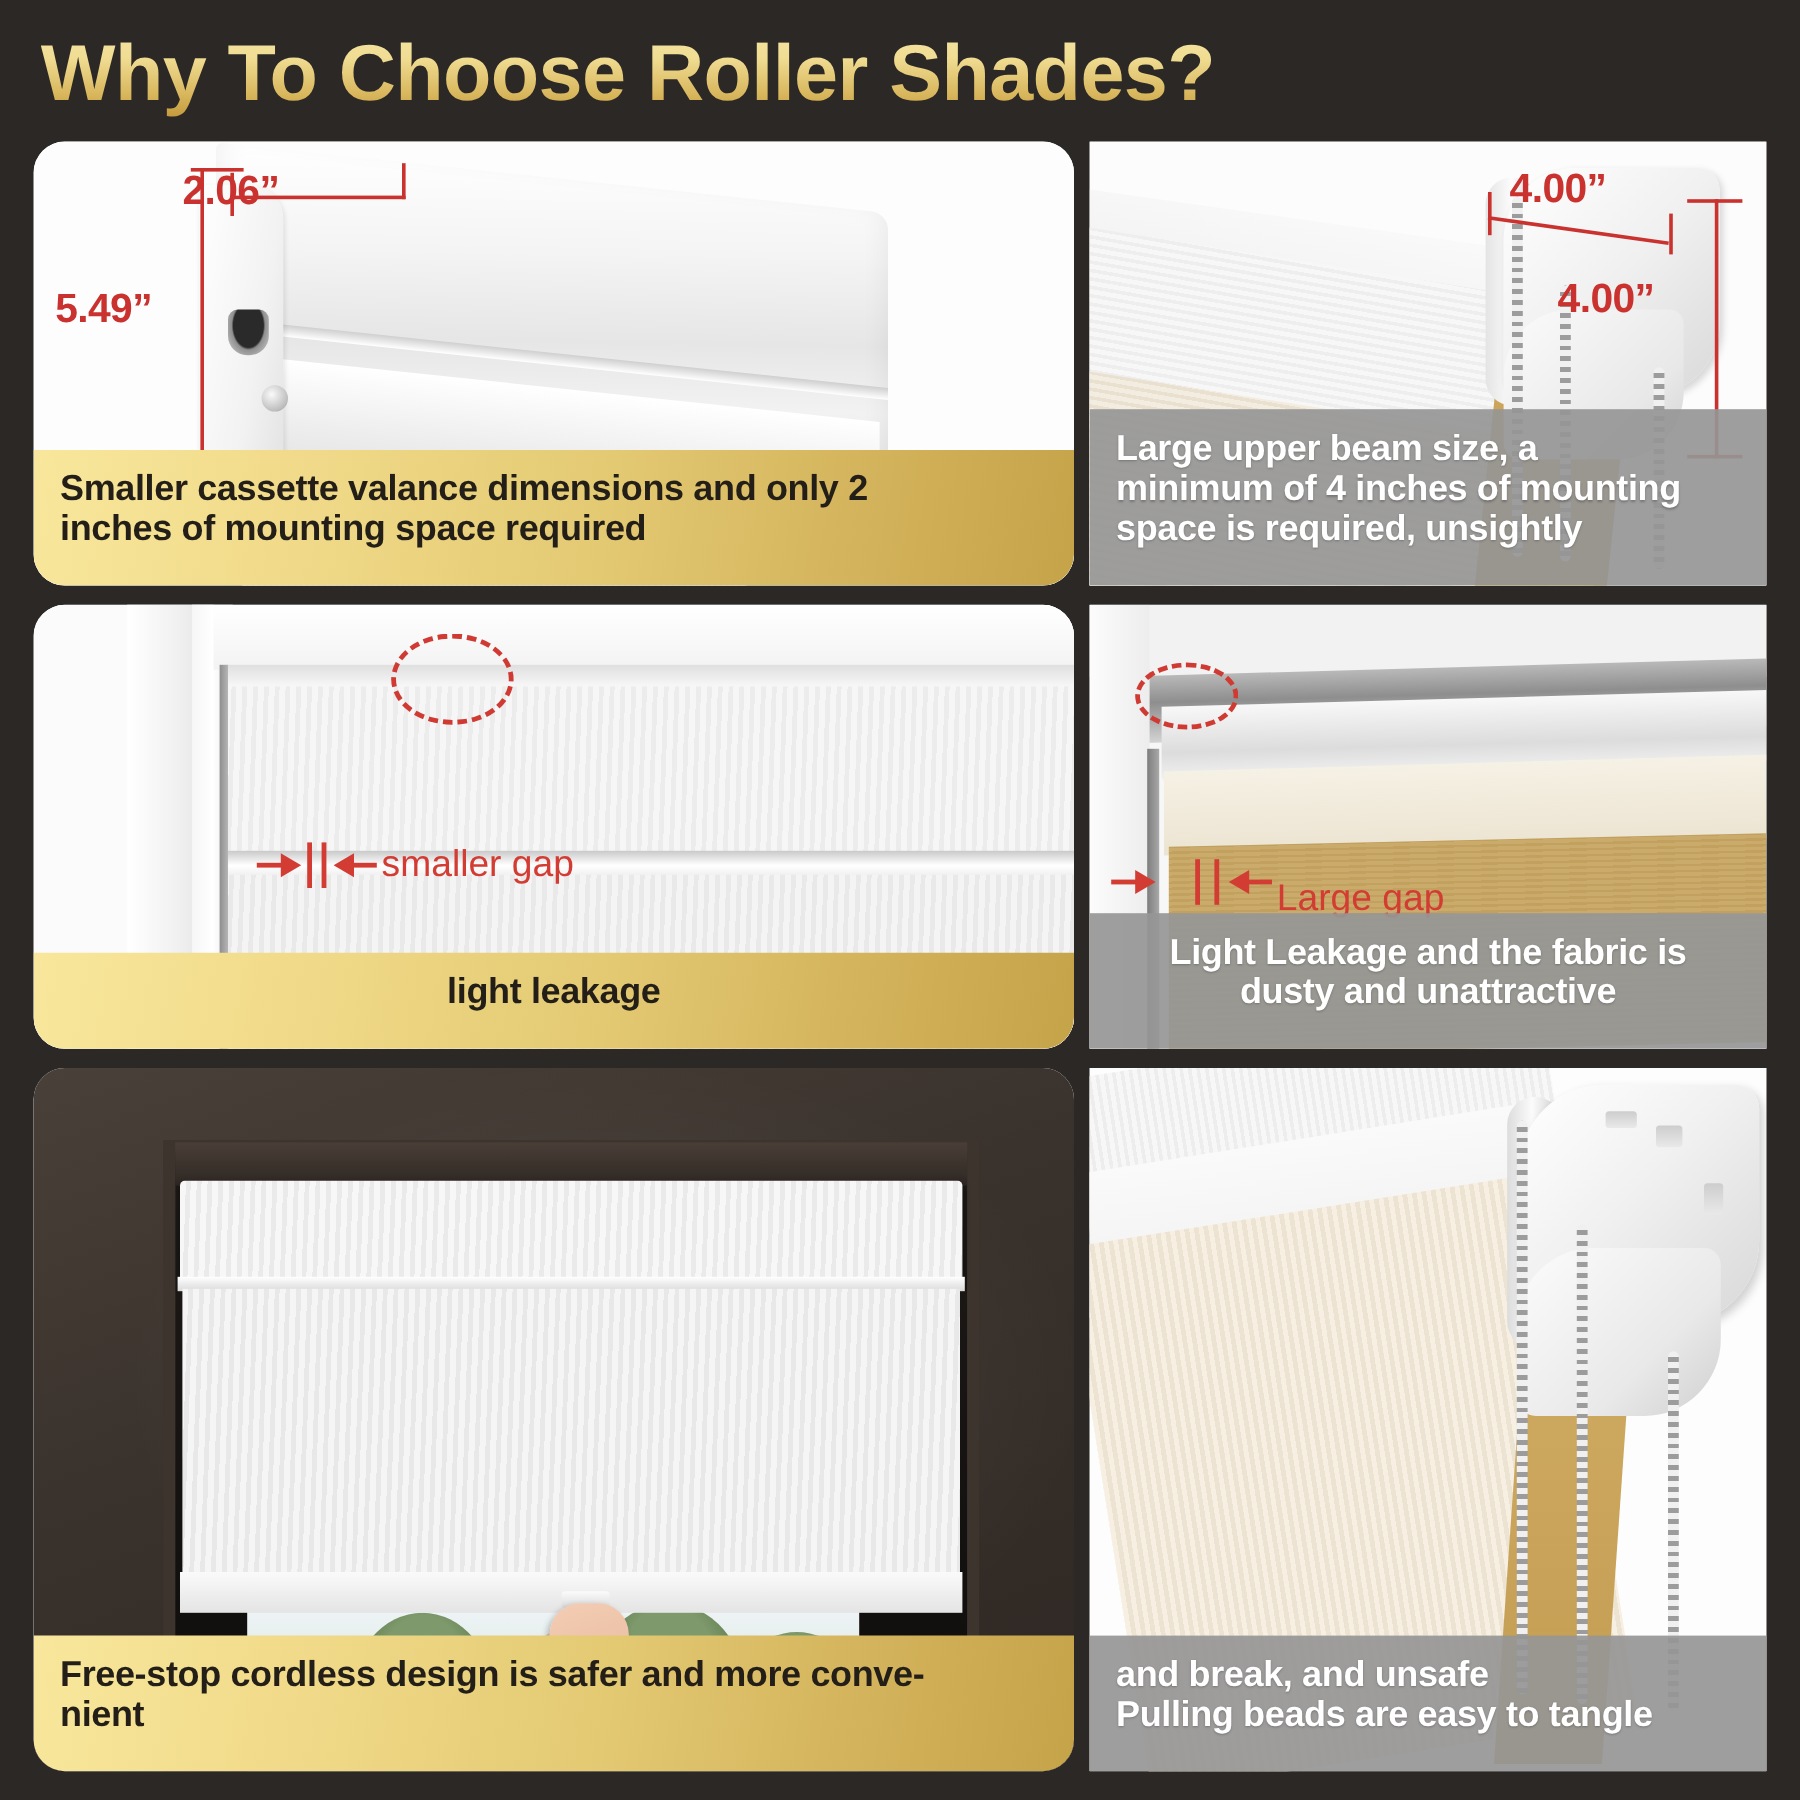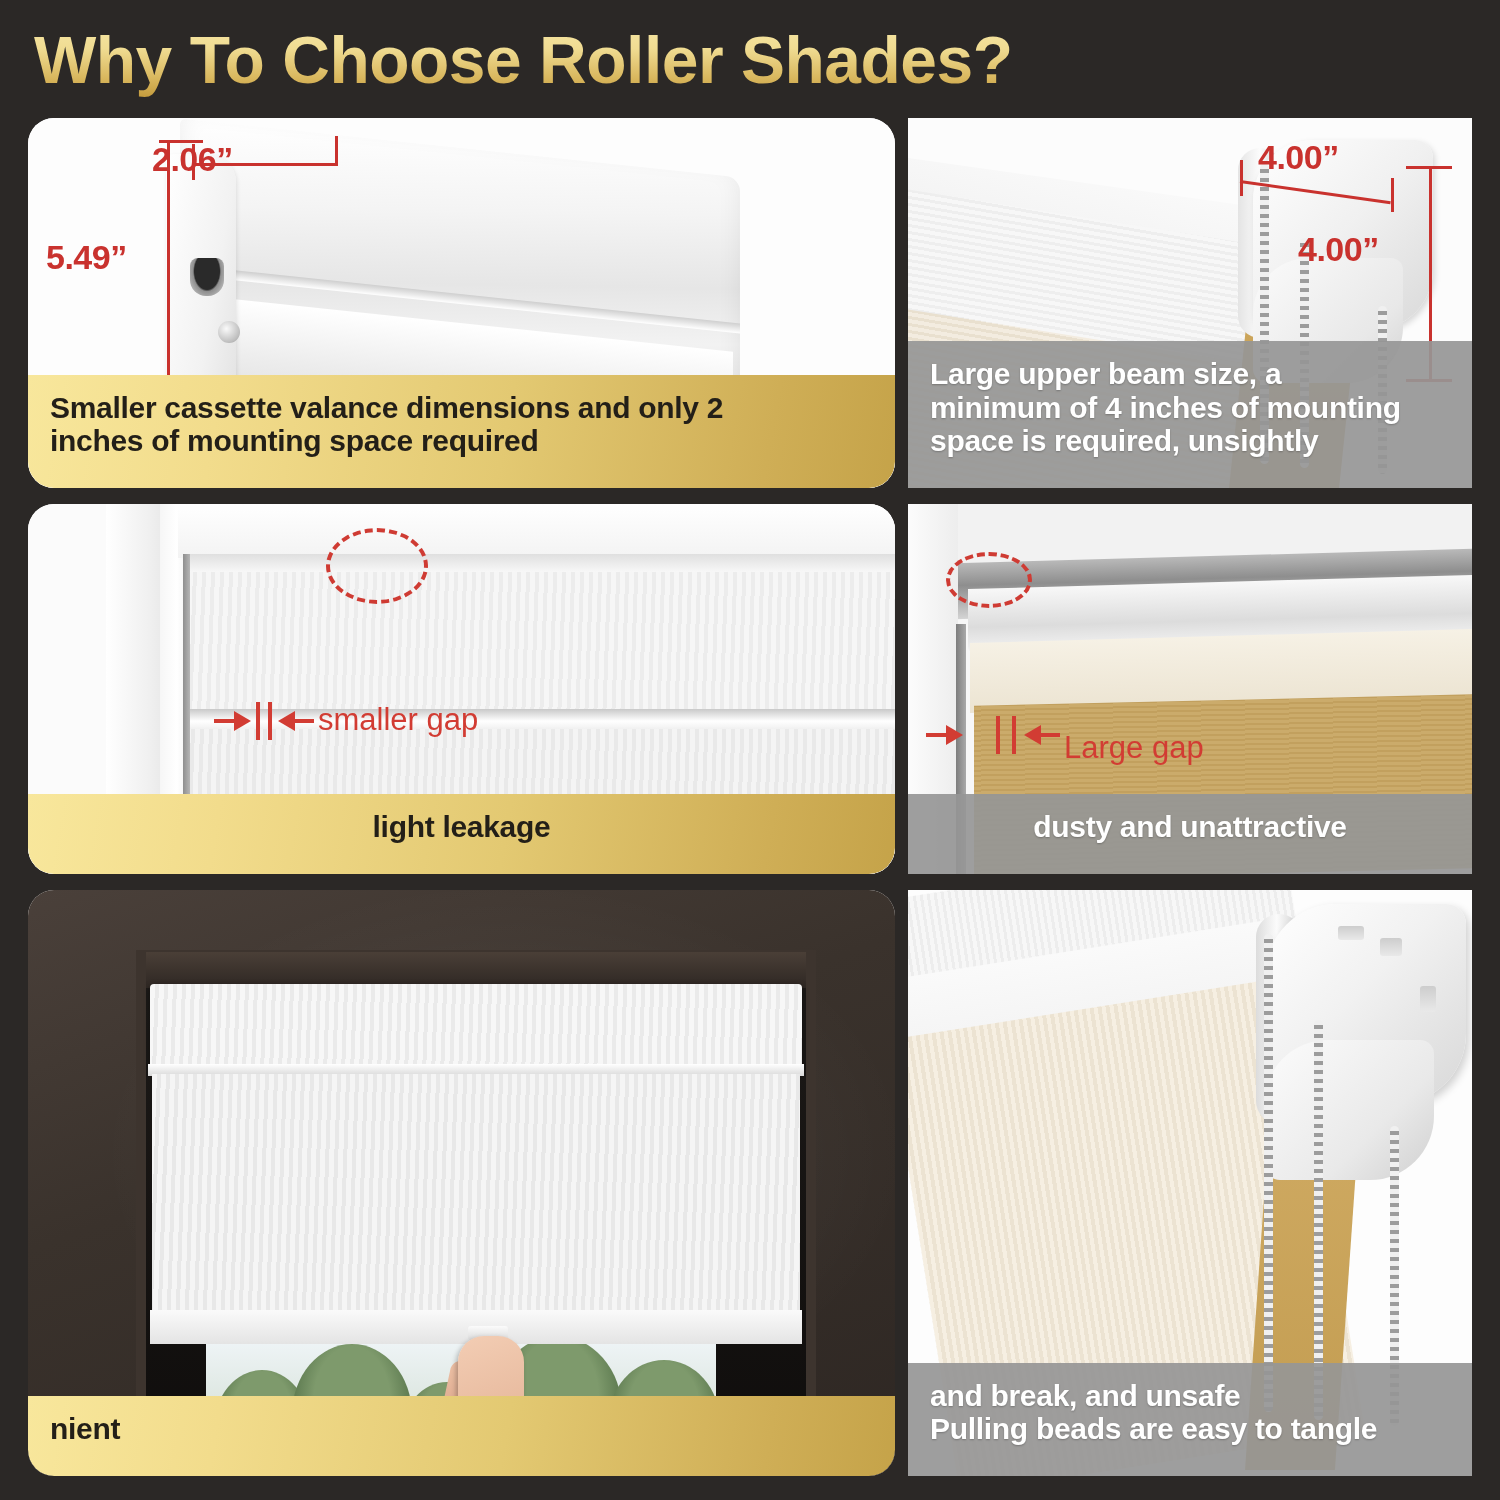--- a/index.html
+++ b/index.html
@@ -487,20 +487,21 @@
 
       <div class="arrow-tail" style="left:18px; top:229px; width:22px;"></div>
       <div class="arrow-r" style="left:38px; top:221px;"></div>
       <div class="gapmark" style="left:88px; top:212px; height:38px;"></div>
       <div class="gapmark" style="left:104px; top:212px; height:38px;"></div>
       <div class="arrow-l" style="left:116px; top:221px;"></div>
       <div class="arrow-tail" style="left:132px; top:229px; width:20px;"></div>
       <div class="gap-label" style="left:156px; top:226px;">Large gap</div>
     </div>
     <div class="caption gray">
+      <span class="ln">Light Leakage and the fabric is</span>
       <span class="ln">dusty and unattractive</span>
     </div>
   </div>
 
   <div class="panel left row3">
     <div class="photo">
       <div class="p5-room"></div>
       <div class="p5-wallsheen"></div>
       <div class="p5-recess"></div>
       <div class="p5-view">
@@ -513,20 +514,21 @@
       <div class="p5-lintel"></div>
       <div class="p5-cassette"></div>
       <div class="p5-lip"></div>
       <div class="p5-shade"></div>
       <div class="p5-bottomrail"></div>
       <div class="p5-pull"></div>
       <div class="p5-thumb"></div>
       <div class="p5-hand"></div>
     </div>
     <div class="caption gold">
+      <span class="ln">Free-stop cordless design is safer and more conve-</span>
       <span class="ln">nient</span>
     </div>
   </div>
 
   <div class="panel right row3">
     <div class="photo">
       <div class="p6-bg"></div>
       <div class="p6-tube"></div>
       <div class="p6-white"></div>
       <div class="p6-cream"></div>

